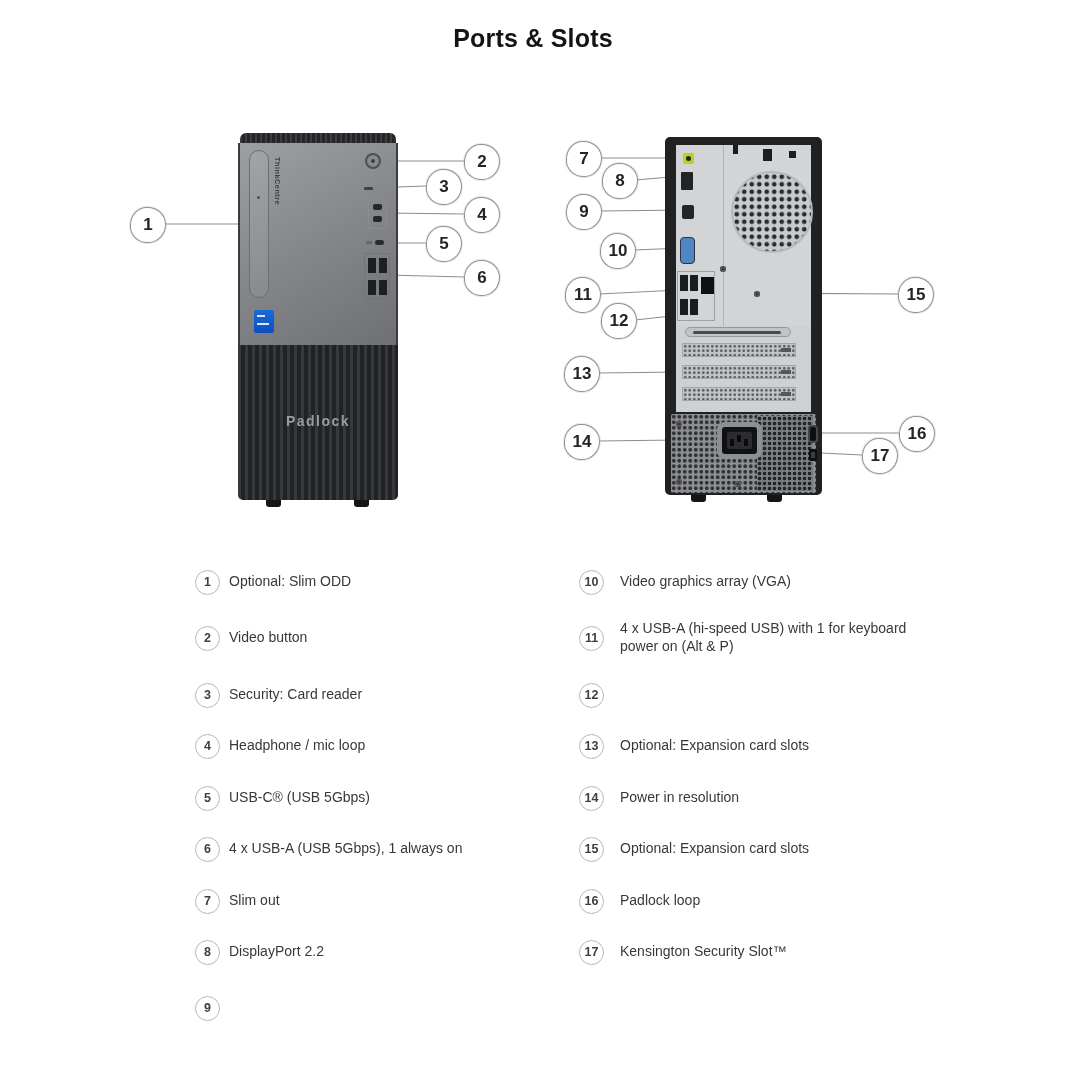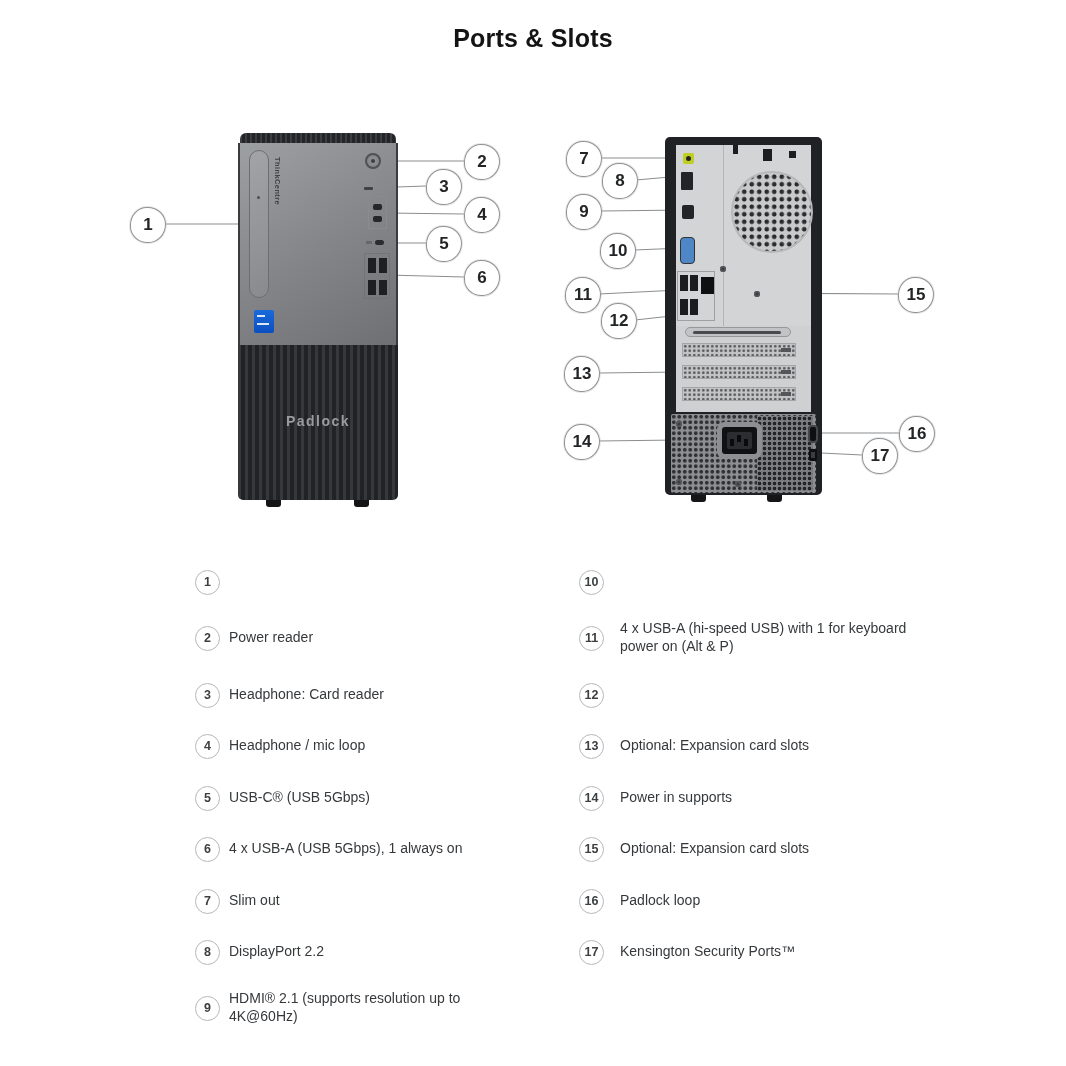--- a/index.html
+++ b/index.html
@@ -251,28 +251,29 @@
   <div class="callout" style="left:565px;top:277px">11</div>
   <div class="callout" style="left:601px;top:303px">12</div>
   <div class="callout" style="left:564px;top:356px">13</div>
   <div class="callout" style="left:564px;top:424px">14</div>
   <div class="callout" style="left:898px;top:277px">15</div>
   <div class="callout" style="left:899px;top:416px">16</div>
   <div class="callout" style="left:862px;top:438px">17</div>
 
   <div class="lrow lcol" style="top:562px">
     <span class="lnum">1</span>
+    <span class="llabel">Optional: Slim ODD</span>
   </div>
   <div class="lrow lcol" style="top:618px">
     <span class="lnum">2</span>
-    <span class="llabel">Power reader</span>
+    <span class="llabel">Video button</span>
   </div>
   <div class="lrow lcol" style="top:675px">
     <span class="lnum">3</span>
-    <span class="llabel">Headphone: Card reader</span>
+    <span class="llabel">Security: Card reader</span>
   </div>
   <div class="lrow lcol" style="top:726px">
     <span class="lnum">4</span>
     <span class="llabel">Headphone / mic loop</span>
   </div>
   <div class="lrow lcol" style="top:778px">
     <span class="lnum">5</span>
     <span class="llabel">USB-C® (USB 5Gbps)</span>
   </div>
   <div class="lrow lcol" style="top:829px">
@@ -282,47 +283,47 @@
   <div class="lrow lcol" style="top:881px">
     <span class="lnum">7</span>
     <span class="llabel">Slim out</span>
   </div>
   <div class="lrow lcol" style="top:932px">
     <span class="lnum">8</span>
     <span class="llabel">DisplayPort 2.2</span>
   </div>
   <div class="lrow lcol" style="top:988px">
     <span class="lnum">9</span>
-    <span class="llabel">HDMI® 2.1 (supports resolution up to 4K@60Hz)</span>
   </div>
 
   <div class="lrow rcol" style="top:562px">
     <span class="lnum">10</span>
+    <span class="llabel">Video graphics array (VGA)</span>
   </div>
   <div class="lrow rcol" style="top:618px">
     <span class="lnum">11</span>
     <span class="llabel">4 x USB-A (hi-speed USB) with 1 for keyboard power on (Alt &amp; P)</span>
   </div>
   <div class="lrow rcol" style="top:675px">
     <span class="lnum">12</span>
   </div>
   <div class="lrow rcol" style="top:726px">
     <span class="lnum">13</span>
     <span class="llabel">Optional: Expansion card slots</span>
   </div>
   <div class="lrow rcol" style="top:778px">
     <span class="lnum">14</span>
-    <span class="llabel">Power in supports</span>
+    <span class="llabel">Power in resolution</span>
   </div>
   <div class="lrow rcol" style="top:829px">
     <span class="lnum">15</span>
     <span class="llabel">Optional: Expansion card slots</span>
   </div>
   <div class="lrow rcol" style="top:881px">
     <span class="lnum">16</span>
     <span class="llabel">Padlock loop</span>
   </div>
   <div class="lrow rcol" style="top:932px">
     <span class="lnum">17</span>
-    <span class="llabel">Kensington Security Ports™</span>
+    <span class="llabel">Kensington Security Slot™</span>
   </div>
 
 </div>
 
 </body></html>

